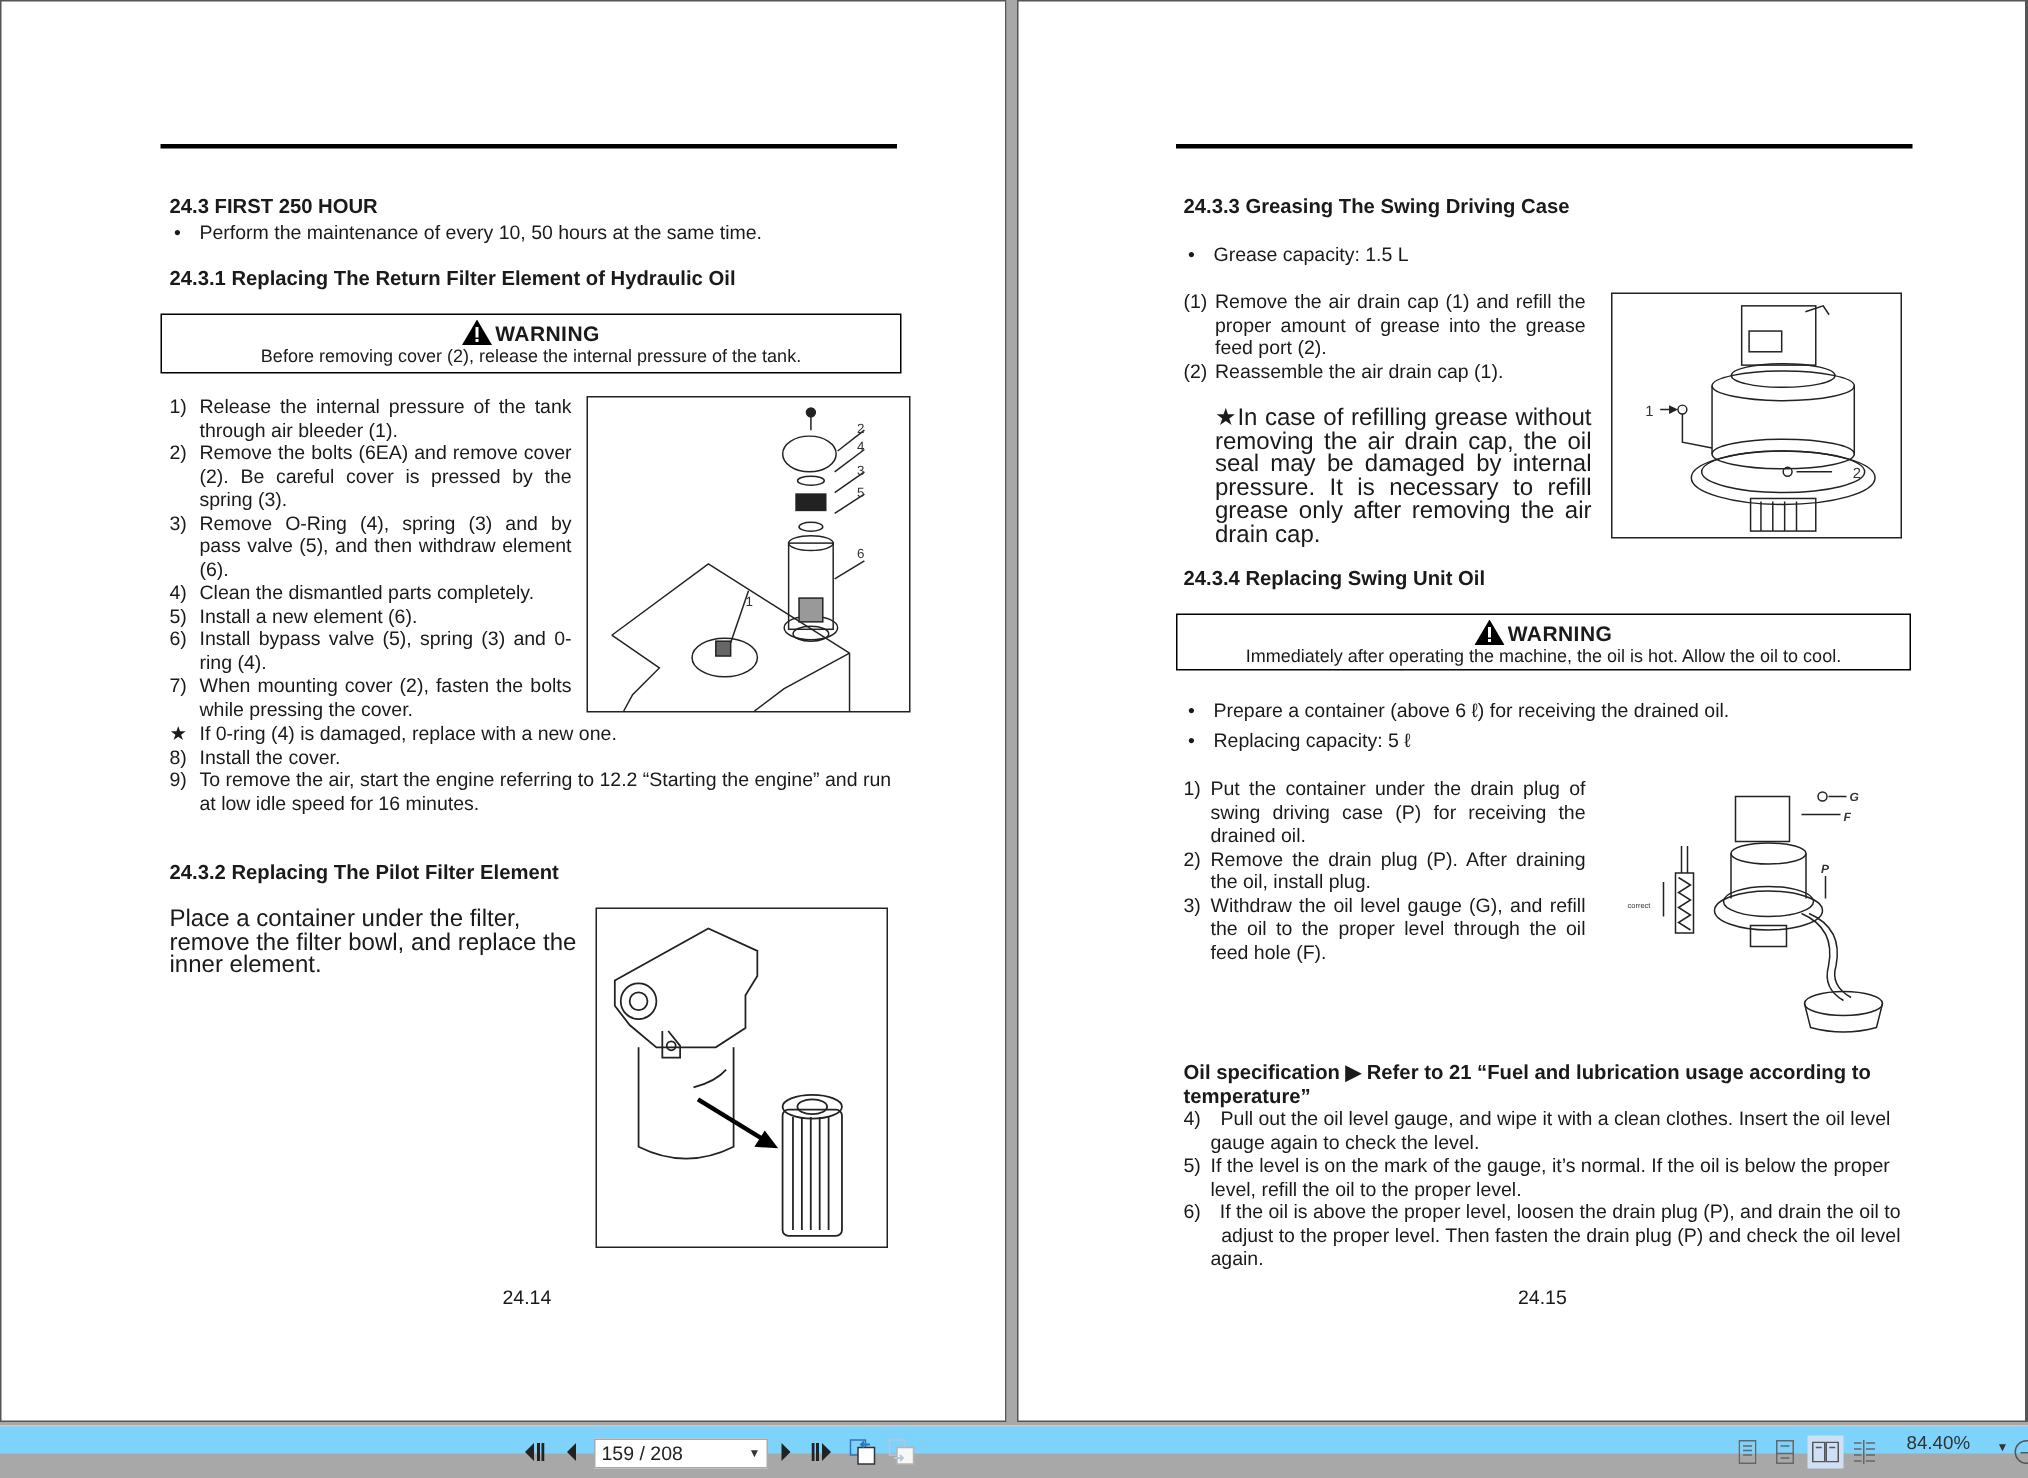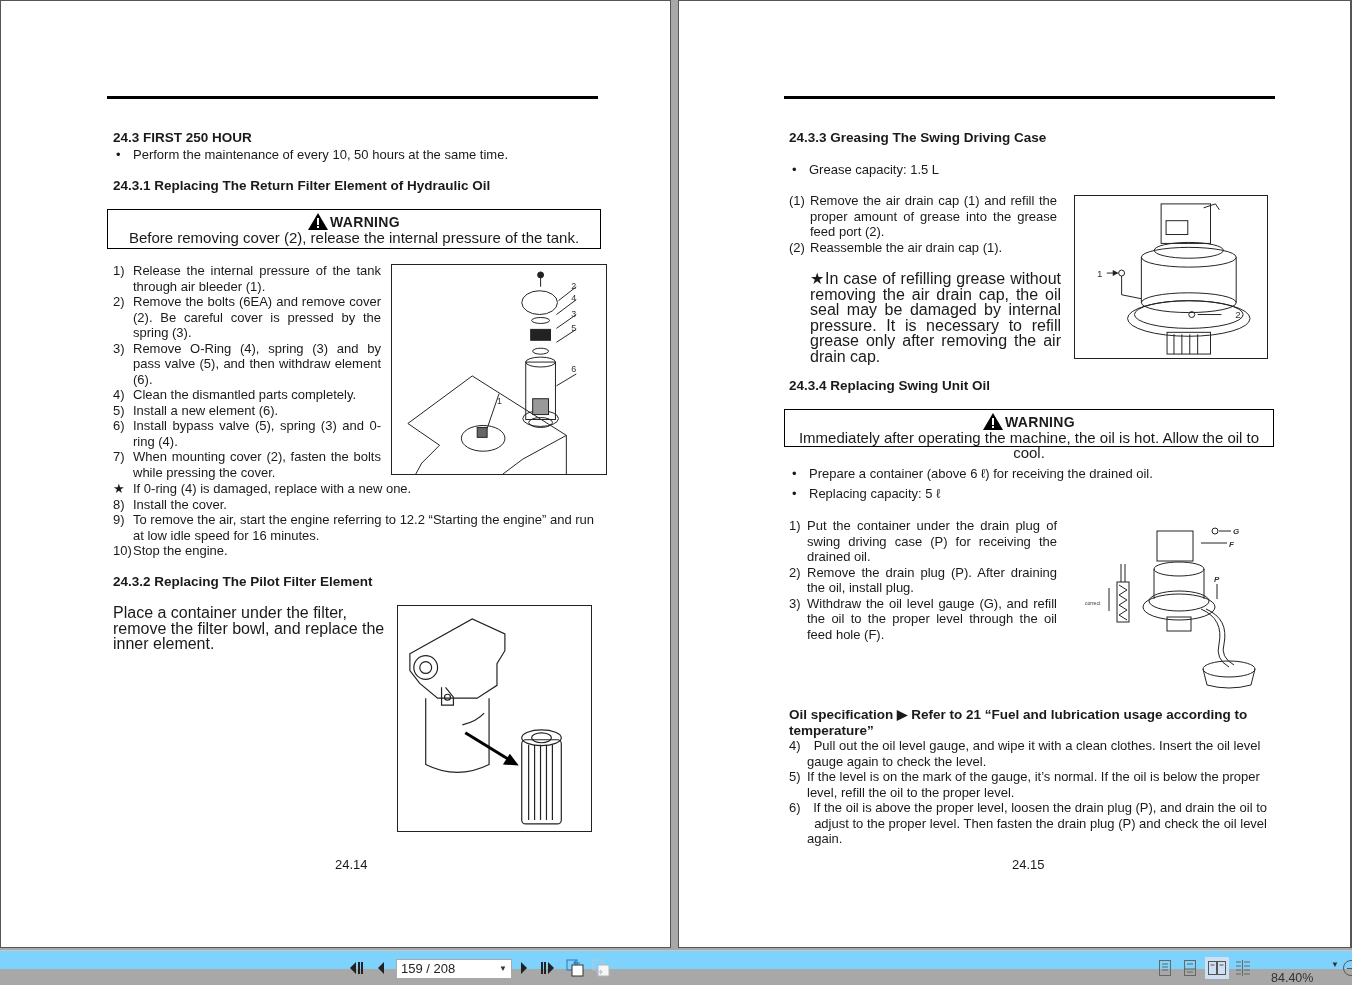--- a/index.html
+++ b/index.html
@@ -18,38 +18,38 @@
   .abs { position: absolute; }
   .h1 { font-size: 13.5px; font-weight: bold; }
   .h2 { font-size: 13.5px; font-weight: bold; }
   .txt { font-size: 16px; line-height: 15.5px; }
   .bullet { display: flex; font-size: 13px; line-height: 16px; }
   .bullet .dot { width: 20px; flex: none; padding-left: 3px; }
 
   .warn-box { position: absolute; border: 1px solid #000; text-align: center; background: #fff; }
   .warn-title { font-size: 14px; font-weight: bold; letter-spacing: 0.3px; display: flex; justify-content: center; align-items: center; gap: 2px; margin-top: 3px; }
   .warn-title svg { width: 20px; height: 17px; }
-  .warn-body { font-size: 15px; line-height: 15px; }
+  .warn-body { font-size: 12px; line-height: 15px; }
 
   .olist { position: absolute; font-size: 13px; line-height: 15.5px; }
   .olist .item { display: flex; }
   .olist .num { flex: none; width: 20px; }
   .olist .body { flex: 1; text-align: justify; text-align-last: left; }
 
   .figure { position: absolute; border: 1px solid #222; background: #fff; }
   .figure svg { width: 100%; height: 100%; display: block; }
 
   .page-num { position: absolute; top: 856px; font-size: 13px; }
 
   .toolbar { position: absolute; left: 0; top: 950px; width: 1352px; height: 19px; background: #7dd3fc; border-top: 1px solid #c9c9c9; }
   .tb-btn { position: absolute; top: 8px; height: 18px; display: flex; align-items: center; justify-content: center; cursor: pointer; }
   .tb-btn svg { display: block; }
   .page-select { position: absolute; left: 396px; top: 8px; width: 116px; height: 20px; background: #fff; border: 1px solid #a9a9a9; font-size: 13px; line-height: 18px; padding-left: 4px; color: #222; }
   .page-select .caret { position: absolute; right: 4px; top: 0; font-size: 8px; color: #333; }
-  .zoom-val { position: absolute; left: 1271px; top: 20px; font-size: 12.5px; color: #333; }
+  .zoom-val { position: absolute; left: 1271px; top: 4px; font-size: 12.5px; color: #333; }
   .zoom-caret { position: absolute; left: 1331px; top: 9px; font-size: 8px; color: #333; }
   .zoom-out { position: absolute; left: 1343px; top: 9px; width: 16px; height: 16px; border: 1px solid #555; border-radius: 50%; }
   .zoom-out::after { content: ""; position: absolute; left: 3px; top: 6.5px; width: 8px; height: 1px; background: #555; }
   .view-active { background: #cfe0f4; }
 </style>
 </head>
 <body>
 
 <div class="viewer">
 
@@ -111,24 +111,20 @@
           <span class="num">★</span>
           <span class="body">If 0-ring (4) is damaged, replace with a new one.</span>
         </div>
       <div class="item">
           <span class="num">8)</span>
           <span class="body">Install the cover.</span>
         </div>
       <div class="item">
           <span class="num">9)</span>
           <span class="body" style="text-align:left;">To remove the air, start the engine referring to 12.2 “Starting the engine” and run at low idle speed for 16 minutes.</span>
-        </div>
-      <div class="item">
-          <span class="num">10)</span>
-          <span class="body">Stop the engine.</span>
         </div>
     </div>
 
     <div class="figure" style="left:390px; top:263px; width:216px; height:211px;">
       <svg viewBox="0 0 216 211">
         <g fill="none" stroke="#222" stroke-width="1">
           <polyline points="16,160 81,112 176,172"></polyline>
           <polyline points="16,160 48,182 30,200 24,211"></polyline>
           <polyline points="176,172 132,196 112,211"></polyline>
           <line x1="176" y1="172" x2="176" y2="211"></line>

